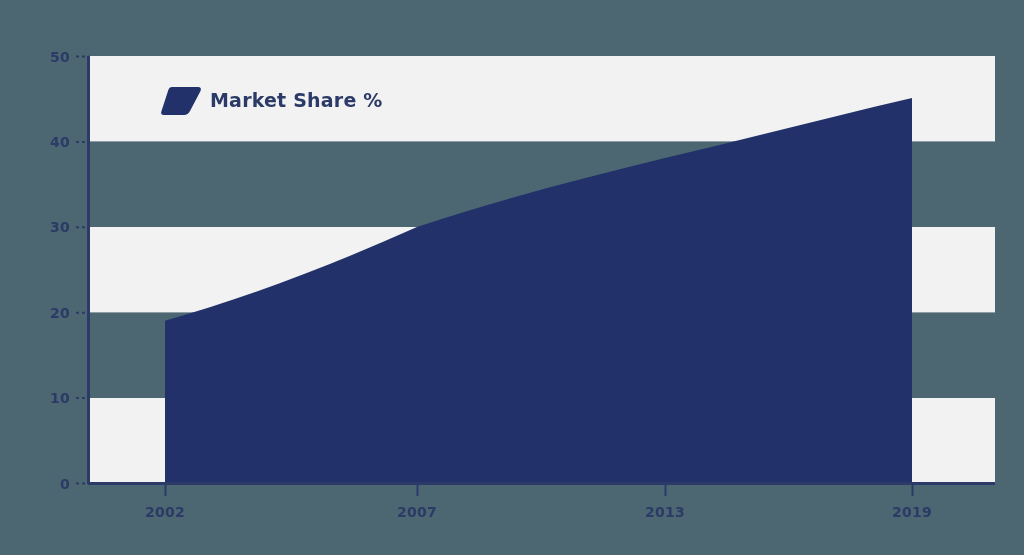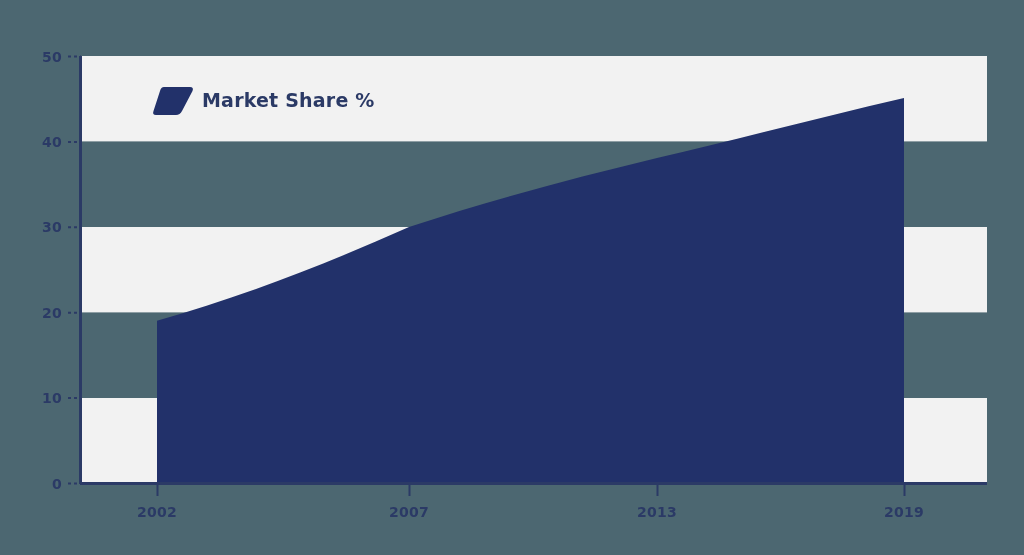--- a/index.html
+++ b/index.html
@@ -9,21 +9,21 @@
   body {
     width: 1024px;
     height: 555px;
     background: #4c6771;
     font-family: "DejaVu Sans", sans-serif;
     overflow: hidden;
     position: relative;
   }
   #chart-root {
     position: absolute;
-    left: 4px; top: 0;
+    left: 12px; top: 0;
     width: 872px;
     height: 555px;
   }
   .chart-svg {
     display: block;
     width: 1024px;
     height: 555px;
   }
   .tick-label {
     font-family: "DejaVu Sans", sans-serif;

